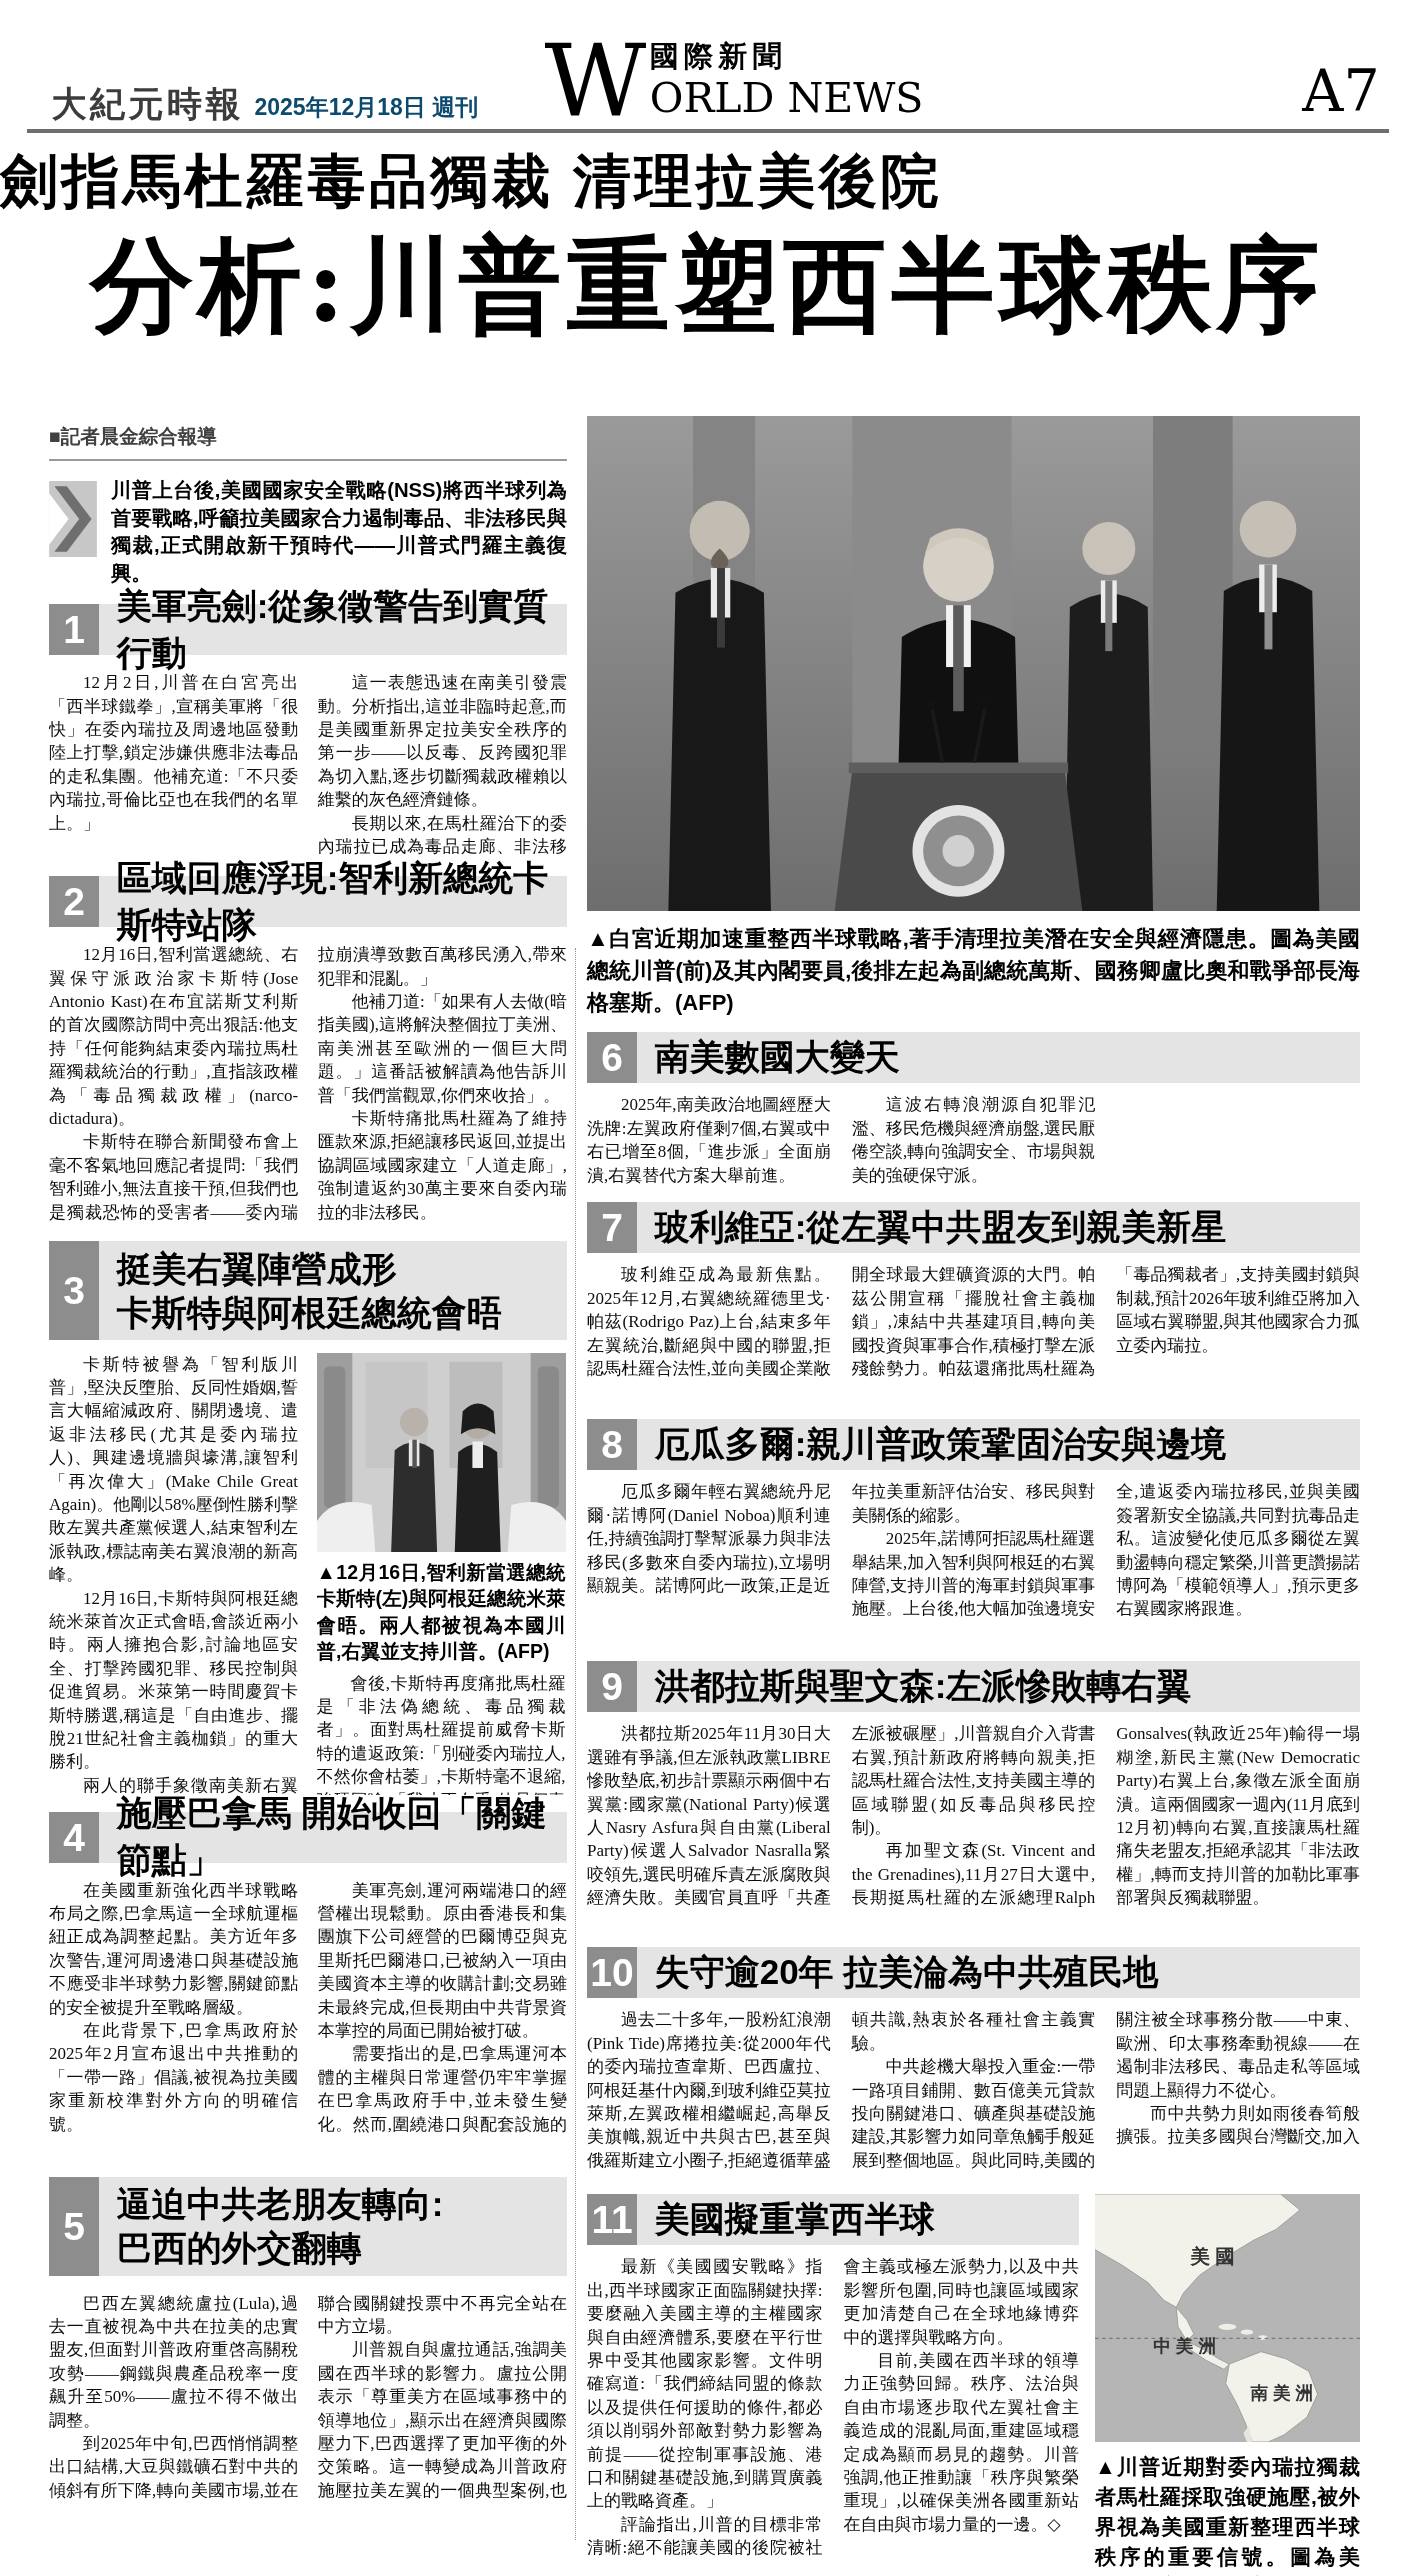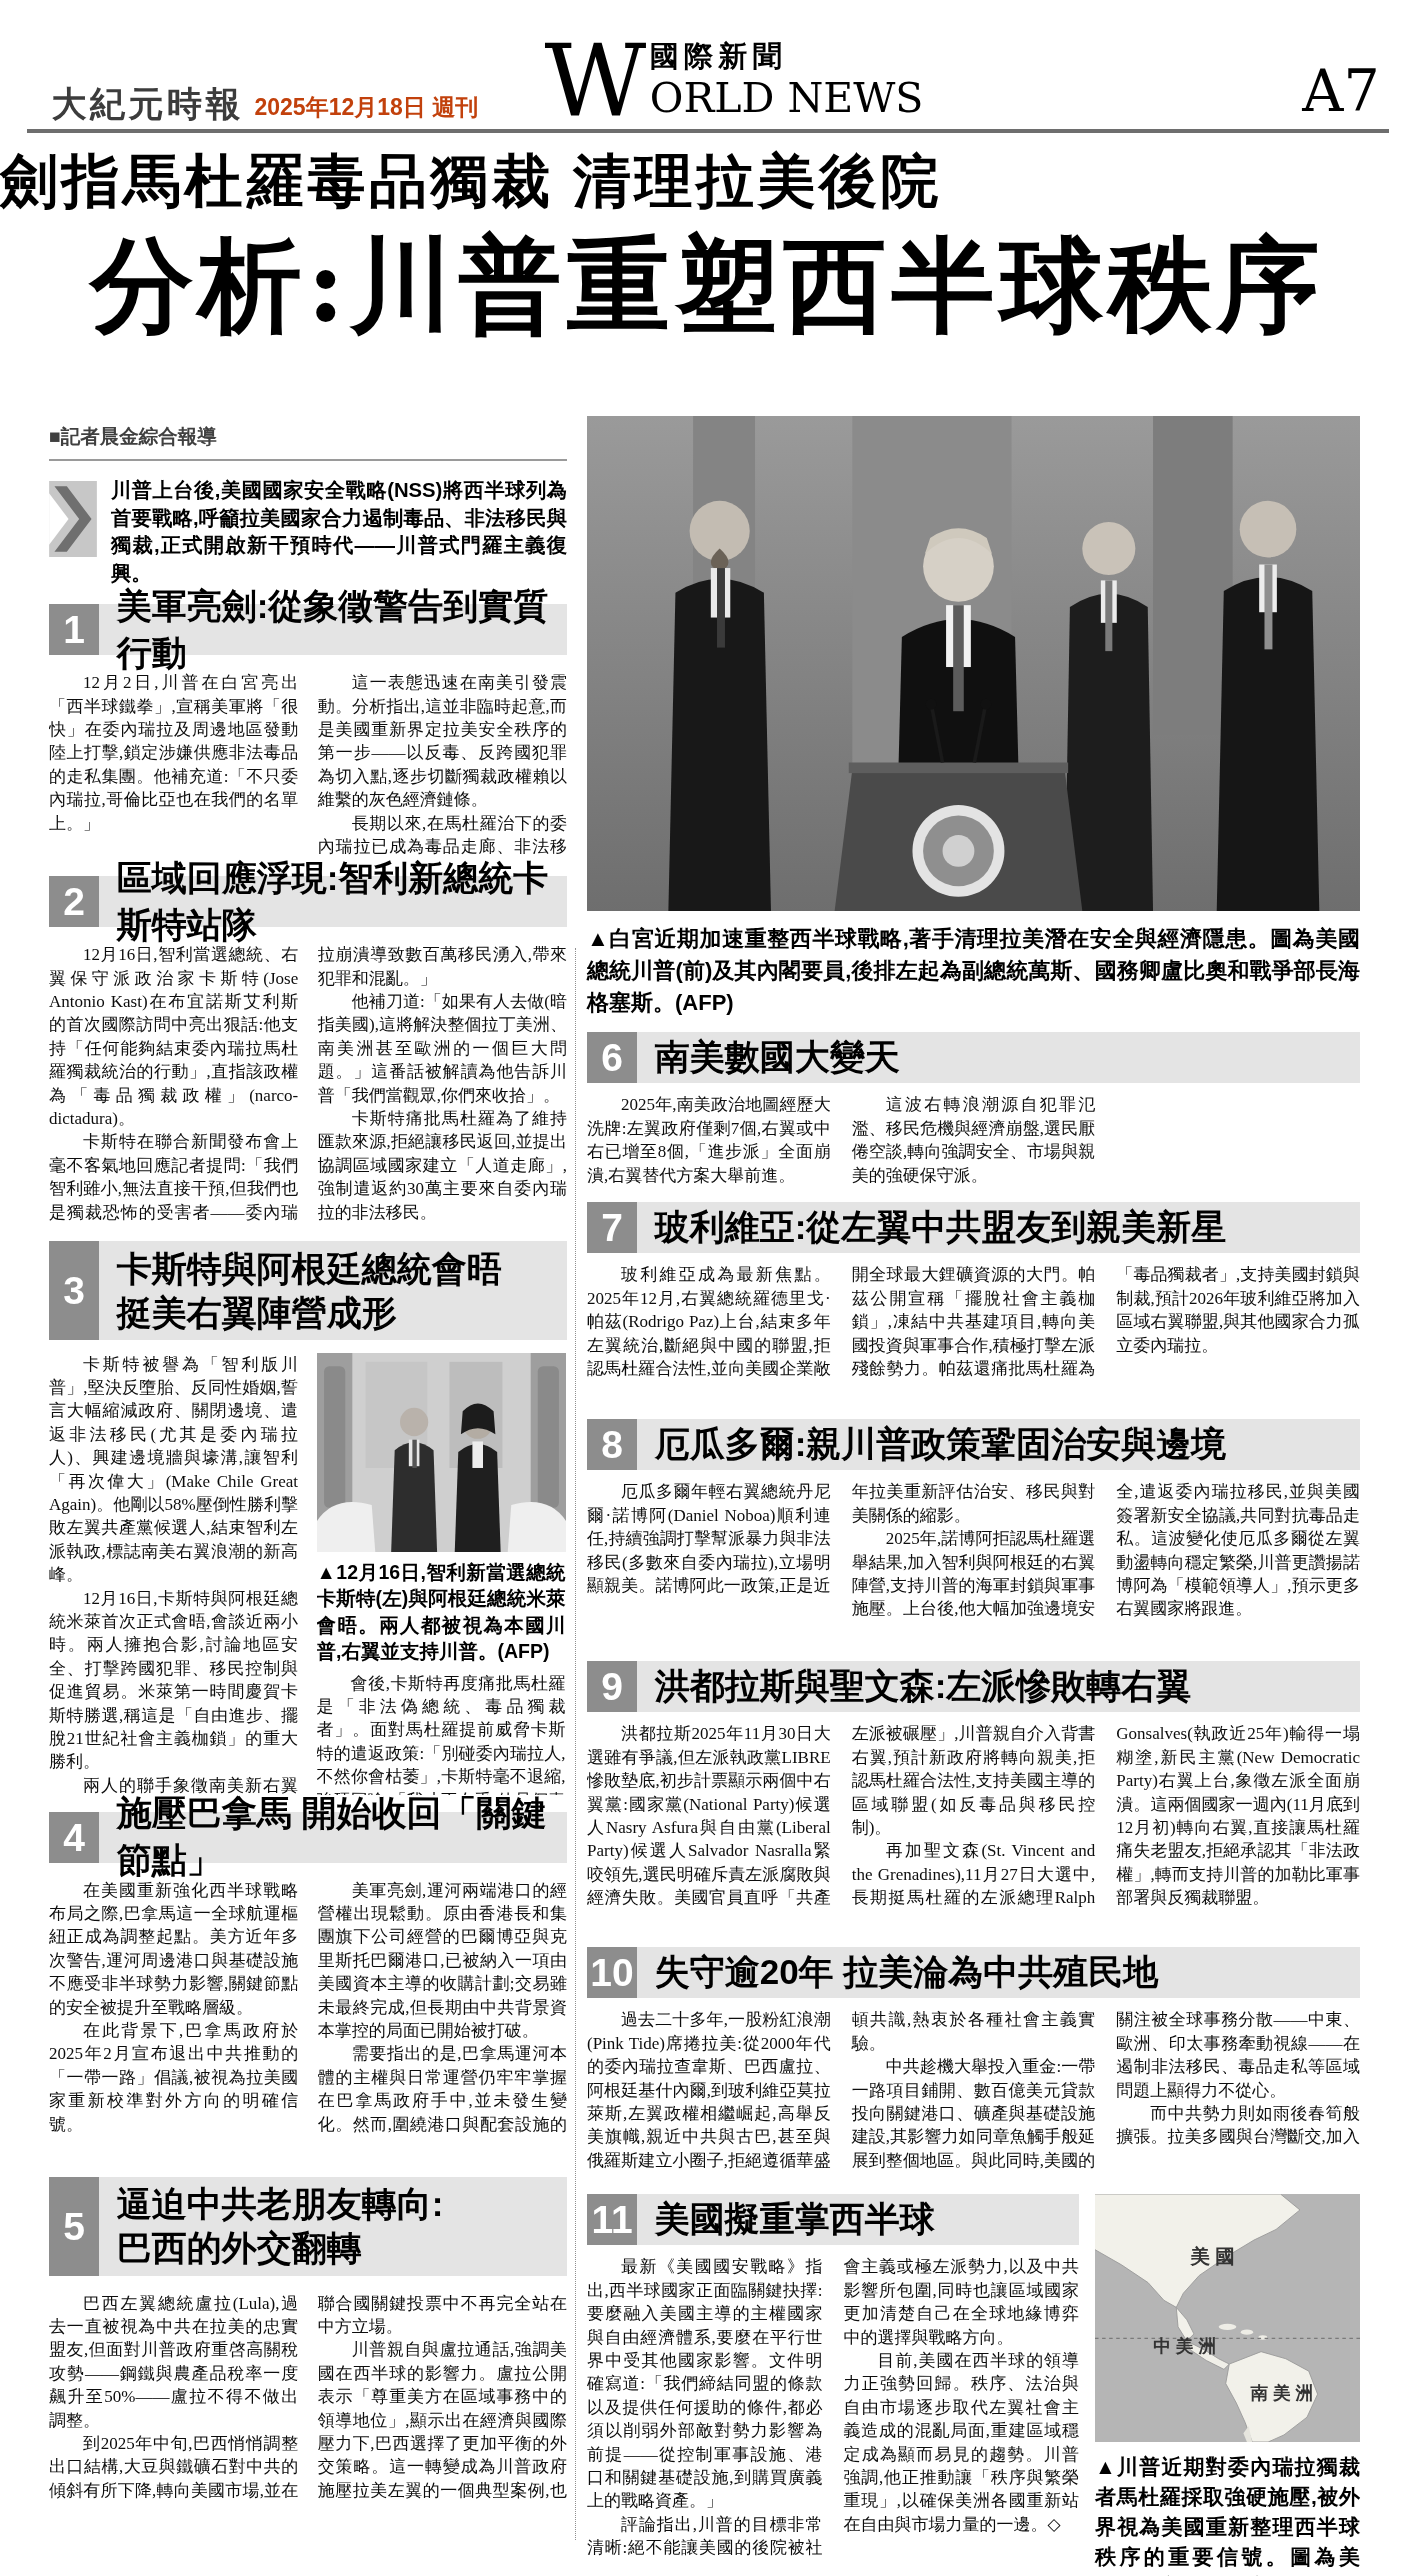--- a/index.html
+++ b/index.html
@@ -7,21 +7,21 @@
     width:1415px;height:2576px;position:relative;background:#ffffff;color:#111;
     font-family:"Liberation Serif","DejaVu Serif",serif;
     -webkit-font-smoothing:antialiased;
   }
 
   
   #masthead{position:absolute;left:26.5px;top:42px;width:1362px;height:85px;}
   #paper-logo{position:absolute;left:25px;top:39px;font-family:"Liberation Serif",serif;
     font-weight:900;font-size:35px;letter-spacing:3.5px;color:#3c3c3c;}
   #paper-date{position:absolute;left:228px;top:50px;font-family:"Liberation Sans",sans-serif;
-    font-weight:bold;font-size:23px;color:#c2410c;}
+    font-weight:bold;font-size:23px;color:#0c4a6e;}
   #wn-logo{position:absolute;left:518px;top:-5.3px;display:flex;align-items:flex-end;}
   #wn-w{font-family:"DejaVu Serif","Liberation Serif",serif;font-size:99px;line-height:88px;color:#000;}
   #wn-right{margin-left:3.5px;padding-bottom:5.3px;}
   #wn-cn{font-family:"Liberation Sans",sans-serif;font-weight:bold;font-size:29px;letter-spacing:5.3px;color:#000;}
   #wn-en{font-family:"DejaVu Serif","Liberation Serif",serif;font-size:41px;line-height:42px;color:#000;}
   #page-num{position:absolute;right:8.8px;top:16px;font-family:"DejaVu Serif",serif;font-size:57px;color:#000;}
   #masthead-rule{position:absolute;left:26.5px;top:129px;width:1362px;height:3.5px;background:#6e6e6e;}
 
   
   #kicker{position:absolute;left:0;top:143px;width:1415px;text-align:left;
@@ -150,22 +150,22 @@
   <div id="sec2-body" class="body-txt cols2 lsec-body">
     <p>12月16日,智利當選總統、右翼保守派政治家卡斯特(Jose Antonio Kast)在布宜諾斯艾利斯的首次國際訪問中亮出狠話:他支持「任何能夠結束委內瑞拉馬杜羅獨裁統治的行動」,直指該政權為「毒品獨裁政權」(narco-dictadura)。</p>
     <p>卡斯特在聯合新聞發布會上毫不客氣地回應記者提問:「我們智利雖小,無法直接干預,但我們也是獨裁恐怖的受害者——委內瑞拉崩潰導致數百萬移民湧入,帶來犯罪和混亂。」</p>
     <p>他補刀道:「如果有人去做(暗指美國),這將解決整個拉丁美洲、南美洲甚至歐洲的一個巨大問題。」這番話被解讀為他告訴川普「我們當觀眾,你們來收拾」。</p>
     <p>卡斯特痛批馬杜羅為了維持匯款來源,拒絕讓移民返回,並提出協調區域國家建立「人道走廊」,強制遣返約30萬主要來自委內瑞拉的非法移民。</p>
   </div>
 
   <div class="sec-header h2line lsec-hdr">
     <div class="sec-badge">3</div>
     <div class="sec-title">
+      <div>挺美右翼陣營成形</div>
       <div>卡斯特與阿根廷總統會晤</div>
-      <div>挺美右翼陣營成形</div>
     </div>
   </div>
   <div id="sec3-body">
     <div id="sec3-col1" class="body-txt">
       <p>卡斯特被譽為「智利版川普」,堅決反墮胎、反同性婚姻,誓言大幅縮減政府、關閉邊境、遣返非法移民(尤其是委內瑞拉人)、興建邊境牆與壕溝,讓智利「再次偉大」(Make Chile Great Again)。他剛以58%壓倒性勝利擊敗左翼共產黨候選人,結束智利左派執政,標誌南美右翼浪潮的新高峰。</p>
       <p>12月16日,卡斯特與阿根廷總統米萊首次正式會晤,會談近兩小時。兩人擁抱合影,討論地區安全、打擊跨國犯罪、移民控制與促進貿易。米萊第一時間慶賀卡斯特勝選,稱這是「自由進步、擺脫21世紀社會主義枷鎖」的重大勝利。</p>
       <p>兩人的聯手象徵南美新右翼鐵盟成型,猶如加勒比海與安第斯山脈之間橫空出世的「自由派終結者」,親美反左派,共同對抗馬杜羅式社會主義毒瘤。</p>
     </div>
     <div id="sec3-col2">
       <svg id="inline-photo" viewBox="0 0 282 225" preserveAspectRatio="none">

